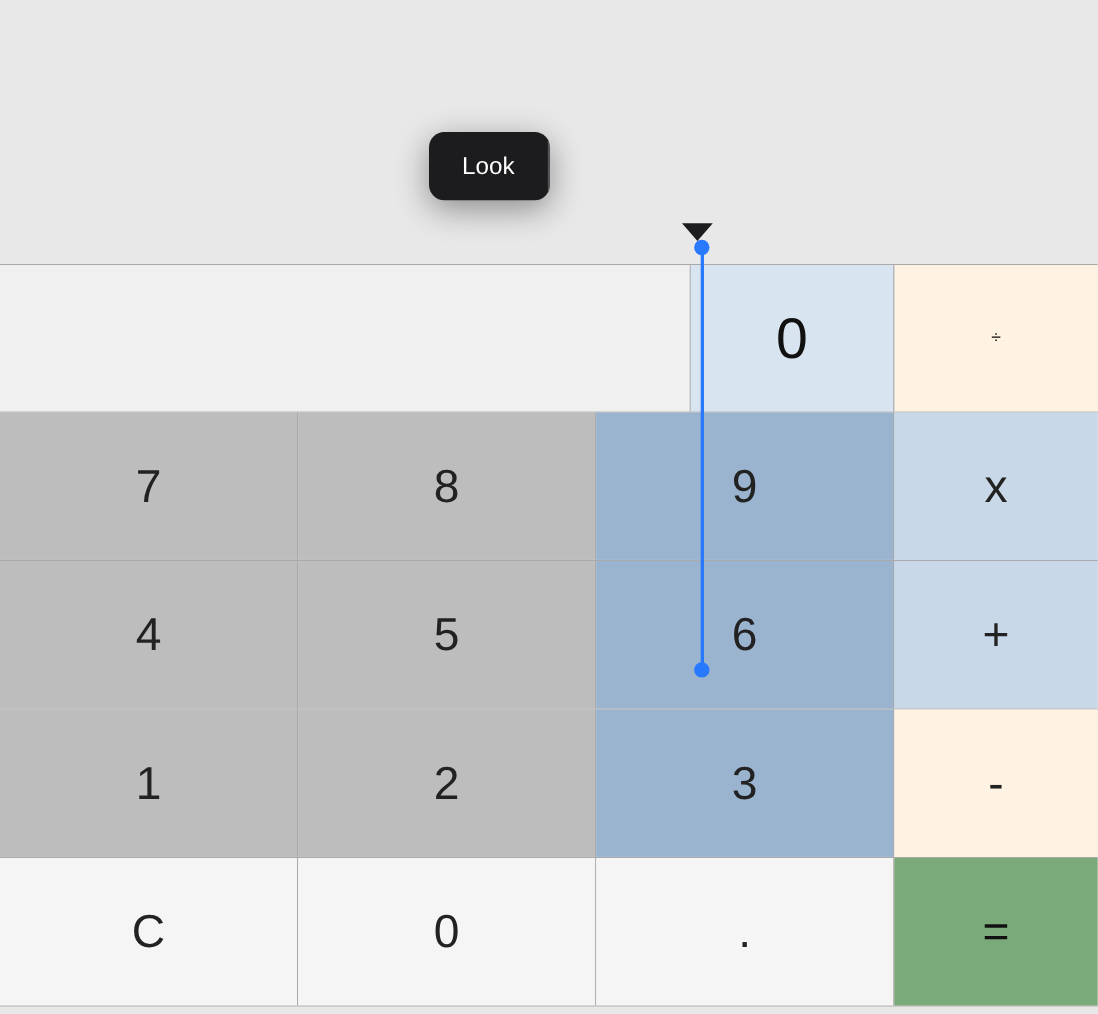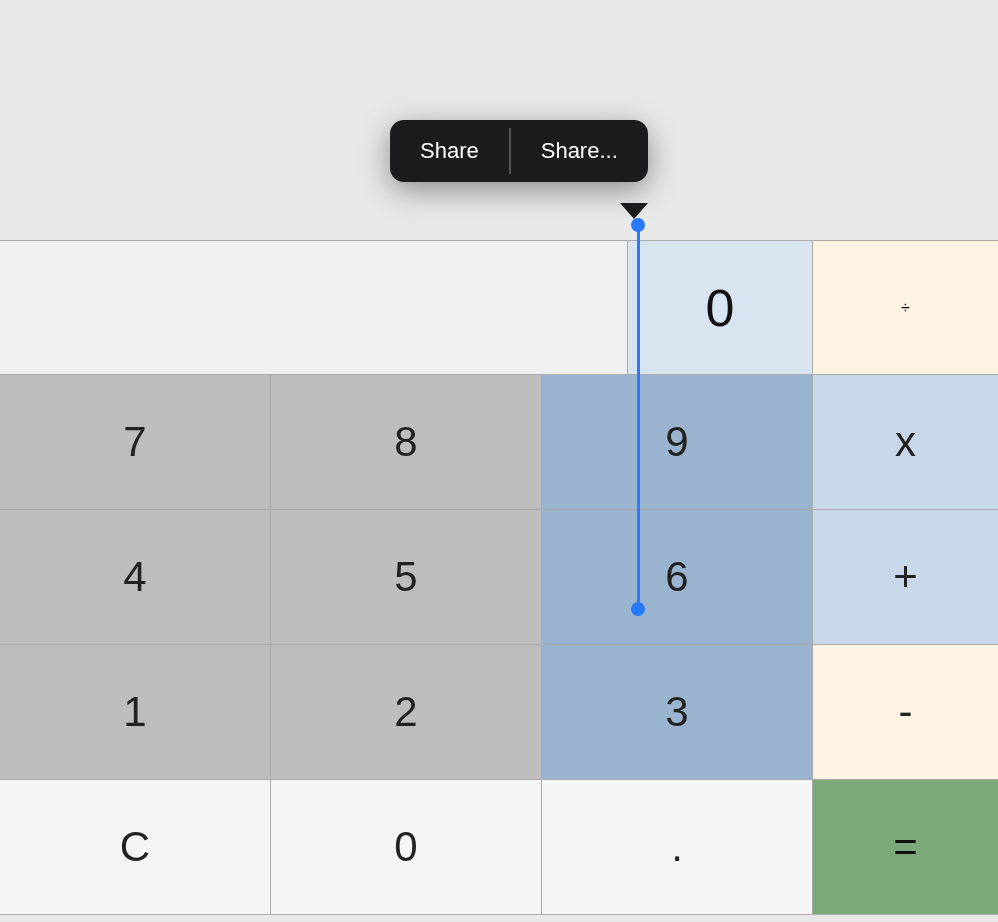--- a/index.html
+++ b/index.html
@@ -212,24 +212,23 @@
       height: 240px;
       background: #e8e8e8;
     }
   </style>
 </head>
 <body>
 
 <div class="top-area"></div>
 
 <div class="context-menu">
-  <div class="context-menu-item">Share</div>
+  <div class="context-menu-item">Look</div>
   <div class="context-menu-divider"></div>
   <div class="context-menu-divider"></div>
-  <div class="context-menu-item">Share...</div>
 </div>
 
 <div class="context-menu-arrow"></div>
 
 <div class="selection-handle-top"></div>
 <div class="selection-line"></div>
 <div class="selection-handle-bottom"></div>
 
 <div class="calculator-container">
 

